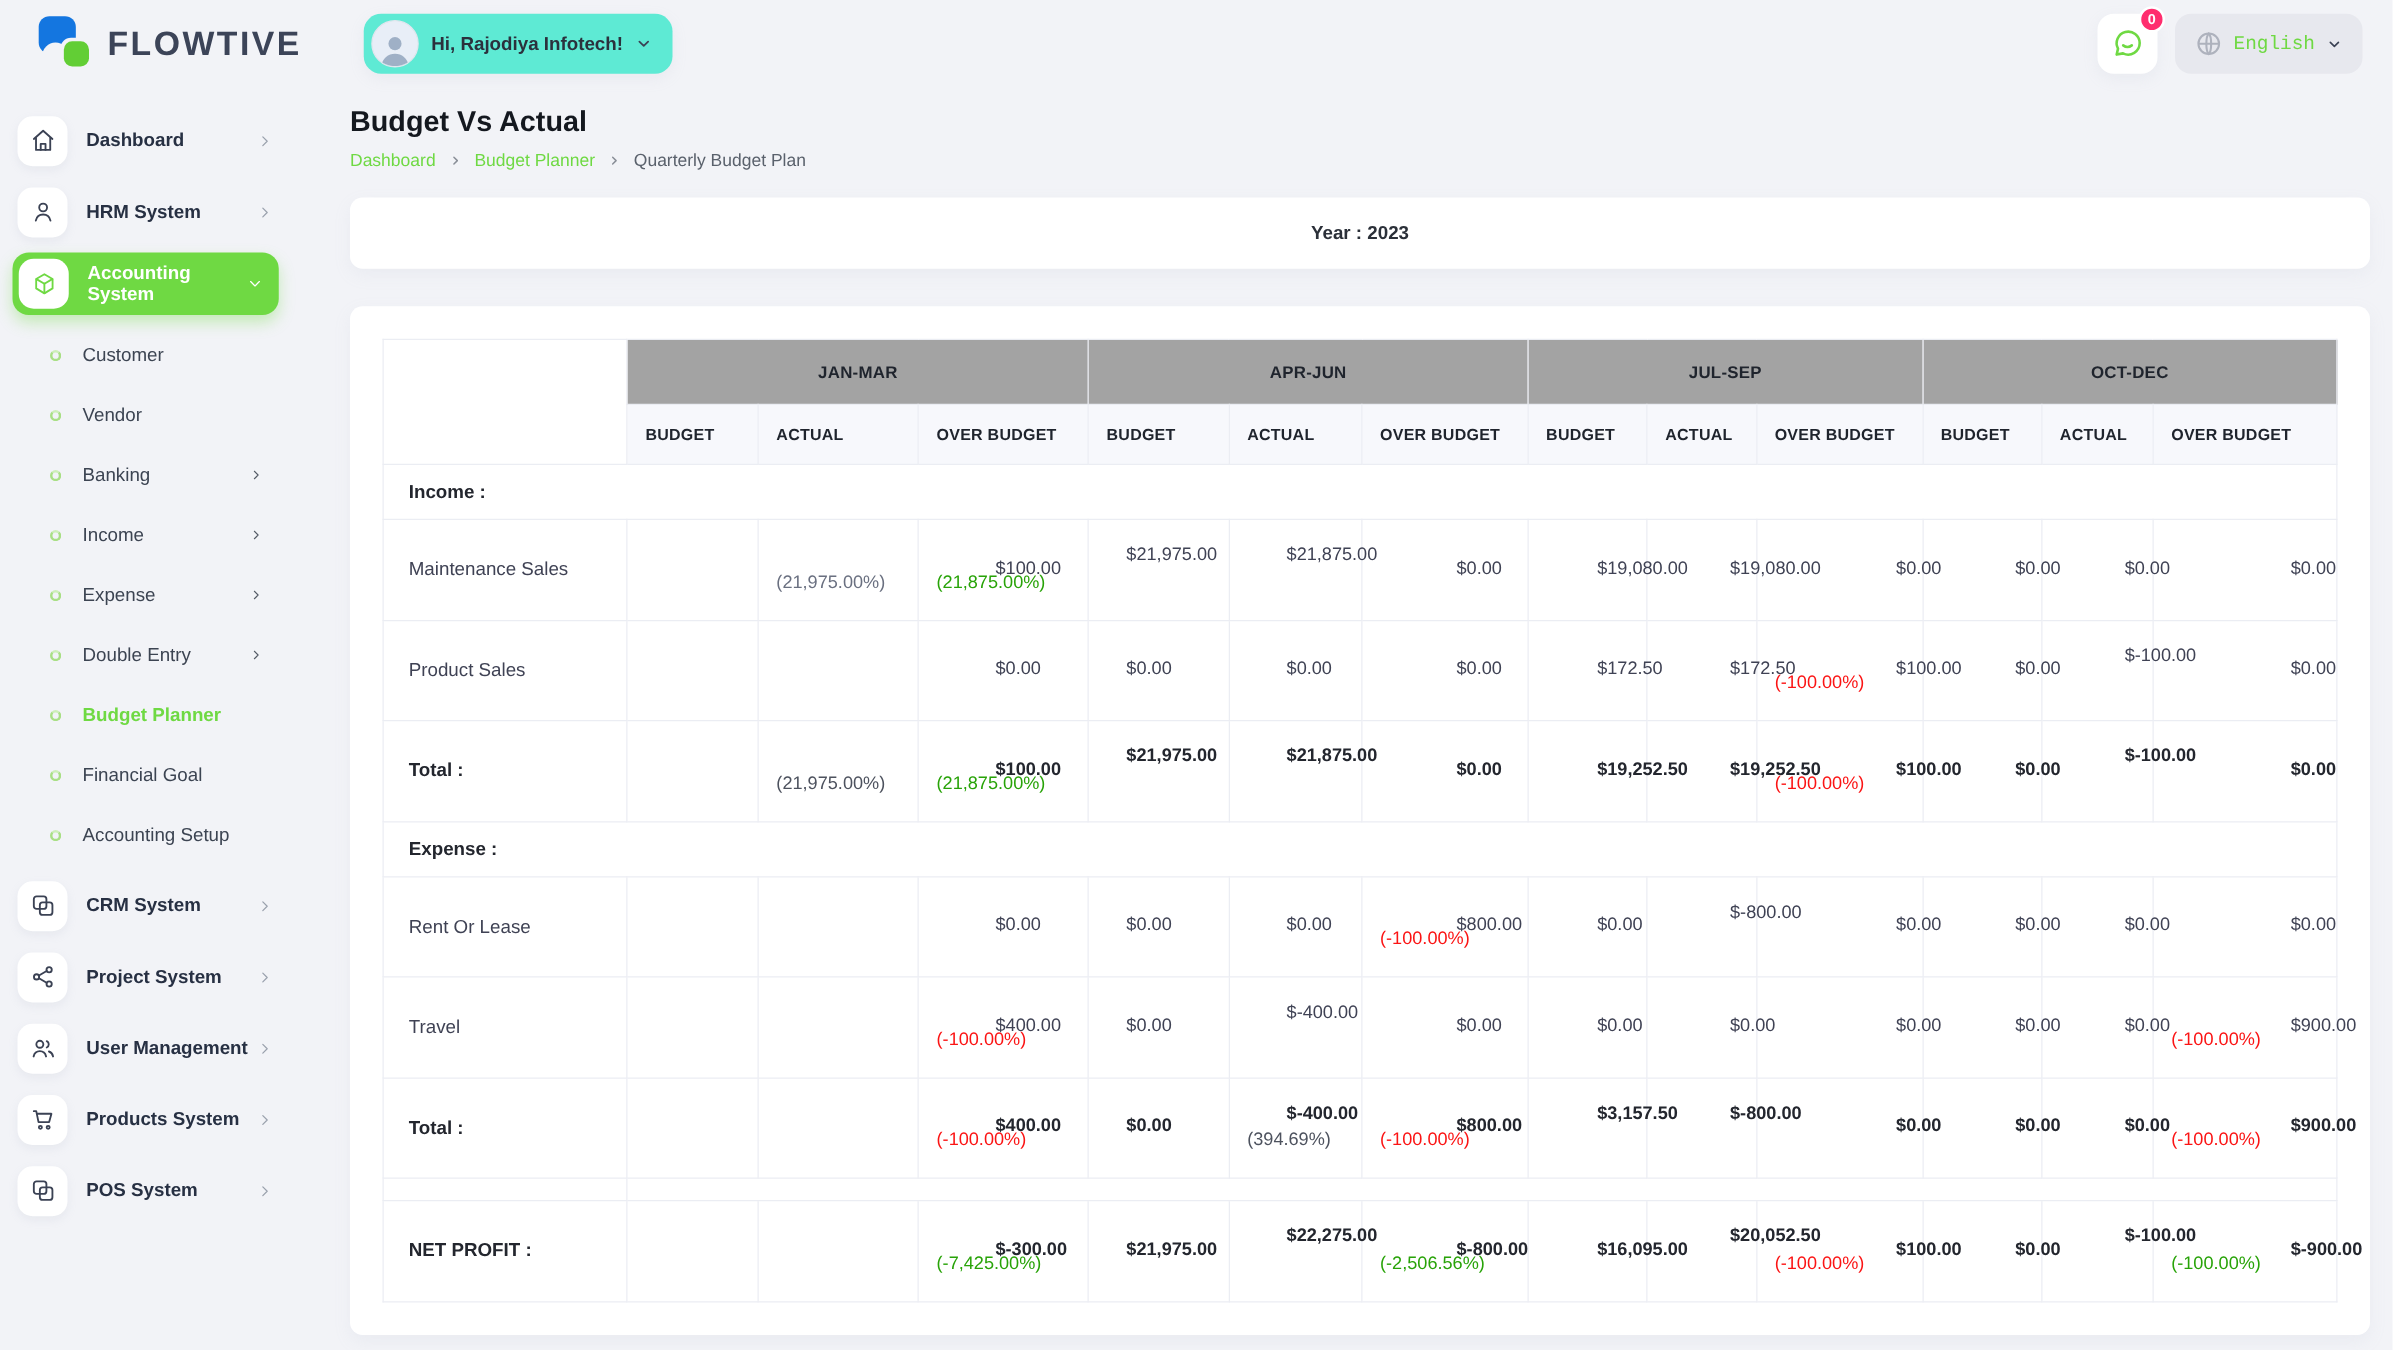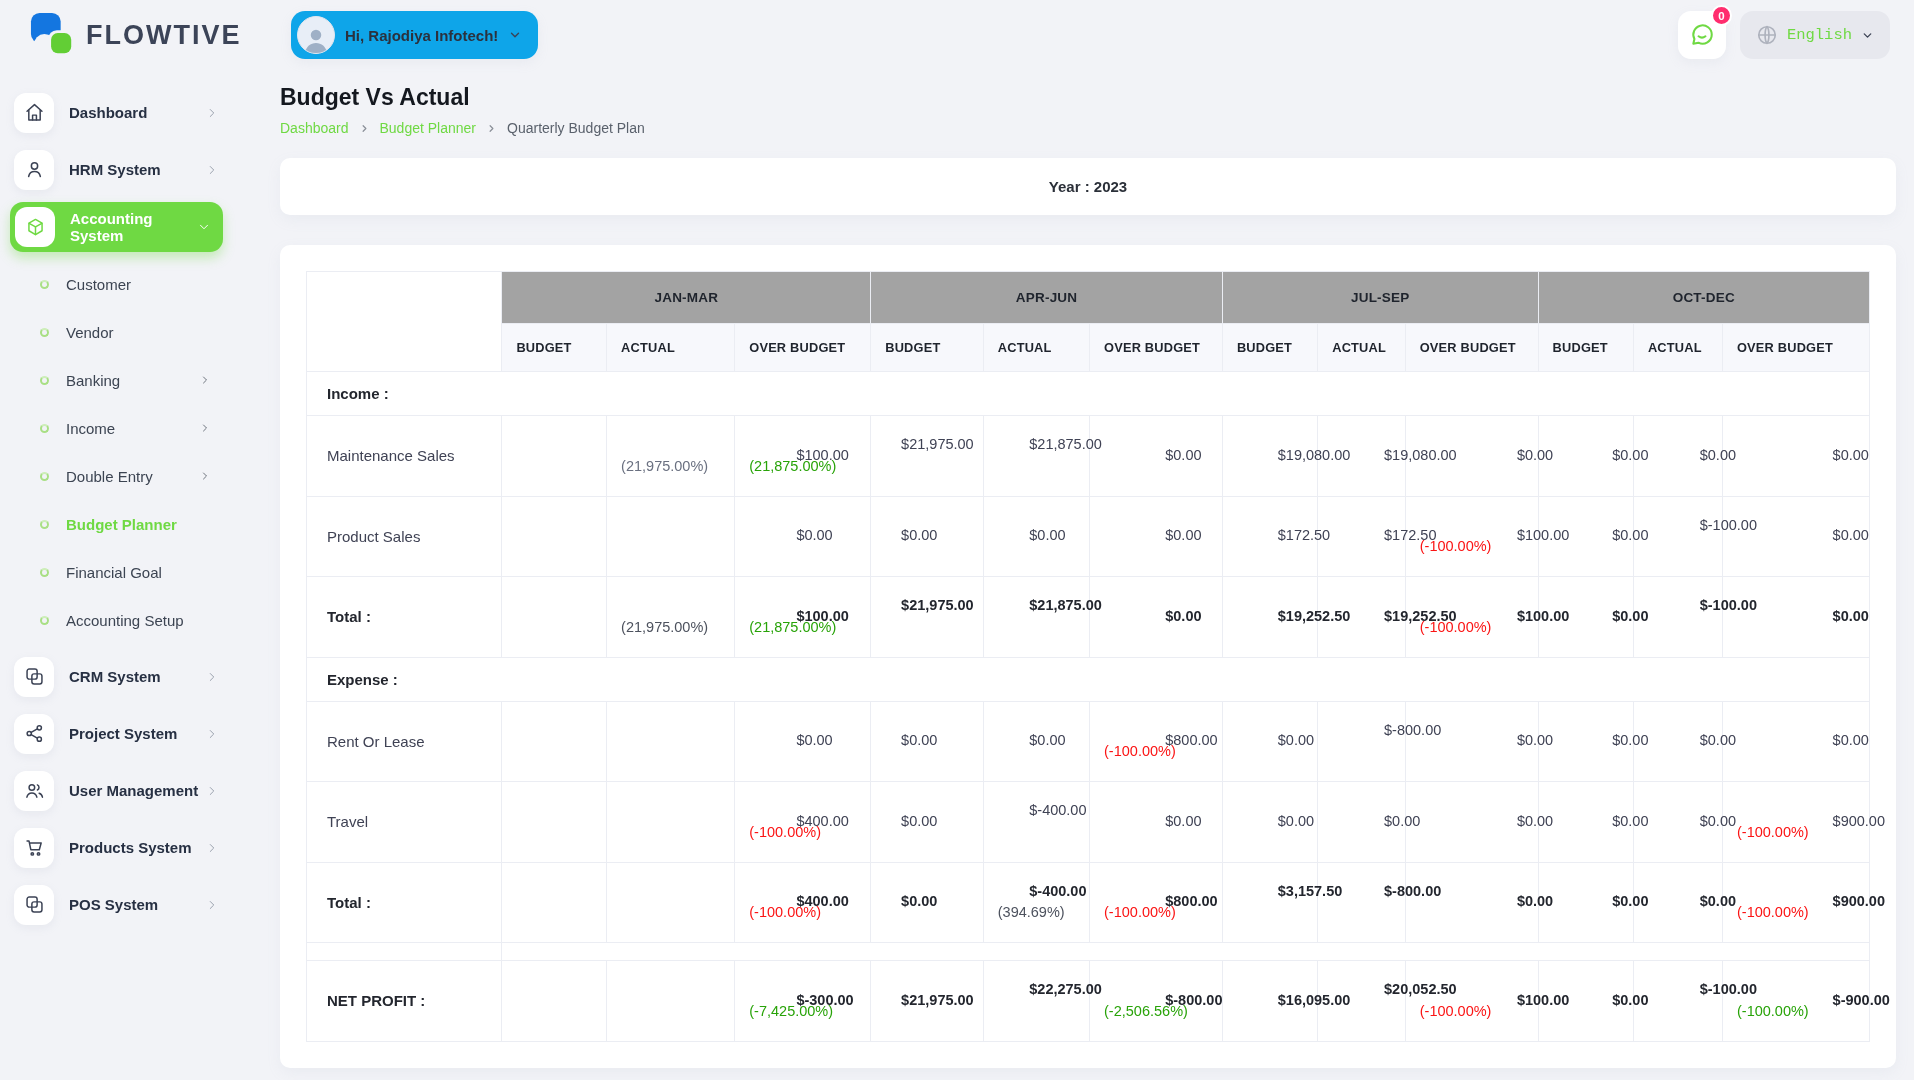--- a/index.html
+++ b/index.html
@@ -7,21 +7,21 @@
   body {
     font-family:"Liberation Sans","DejaVu Sans",sans-serif;
     background:#f2f3f7; color:#3f4254; font-size:15px;
   }
 
   
   .topbar { height:70px; display:flex; align-items:center; }
   .logo-area { width:233px; display:flex; align-items:center; padding-left:30px; gap:10px; flex:none; }
   .logo-text { font-size:27px; font-weight:700; color:#3c4458; letter-spacing:2px; }
   .user-chip {
-    margin-left:58px; background:#0ea5e9; border-radius:14px; height:48px;
+    margin-left:58px; background:#5eead4; border-radius:14px; height:48px;
     display:flex; align-items:center; gap:10px; padding:5px 16px 5px 6px;
     box-shadow:0 4px 12px rgba(170,180,200,.12); cursor:pointer;
   }
   .avatar { width:38px; height:38px; border-radius:50%; background:#e8eef7; display:flex; align-items:flex-end; justify-content:center; overflow:hidden; border:1px solid #e2e6ee; }
   .chip-label { font-size:15px; font-weight:600; color:#2b313d; }
   .topbar-right { margin-left:auto; display:flex; align-items:center; gap:14px; padding-right:24px; }
   .notif-btn { position:relative; width:48px; height:48px; background:#fff; border-radius:13px; display:flex; align-items:center; justify-content:center; cursor:pointer; box-shadow:0 4px 12px rgba(170,180,200,.12); }
   .notif-badge { position:absolute; top:-6px; right:-6px; min-width:21px; height:21px; border-radius:50%; background:#ff2d6e; color:#fff; font-size:11.5px; font-weight:700; display:flex; align-items:center; justify-content:center; border:2px solid #fff; }
   .lang-btn { height:48px; background:#e7e8ee; border-radius:13px; display:flex; align-items:center; gap:9px; padding:0 16px; cursor:pointer; }
   .lang-label { color:#6fd943; font-size:15.5px; font-weight:500;font-family:Liberation Mono, monospace; }
@@ -187,20 +187,29 @@
         <span class="sub-label">Banking</span>
         <span class="sub-chev">
           <svg width="12" height="12" viewBox="0 0 24 24" fill="none" stroke="#565d68" stroke-width="1.7" stroke-linecap="round" stroke-linejoin="round">
             <path d="M9 6l6 6-6 6"></path>
           </svg>
         </span>
       </div>
       <div class="sub-item">
         <span class="sub-bullet"></span>
         <span class="sub-label">Income</span>
+        <span class="sub-chev">
+          <svg width="12" height="12" viewBox="0 0 24 24" fill="none" stroke="#565d68" stroke-width="1.7" stroke-linecap="round" stroke-linejoin="round">
+            <path d="M9 6l6 6-6 6"></path>
+          </svg>
+        </span>
+      </div>
+      <div class="sub-item">
+        <span class="sub-bullet"></span>
+        <span class="sub-label">Expense</span>
         <span class="sub-chev">
           <svg width="12" height="12" viewBox="0 0 24 24" fill="none" stroke="#565d68" stroke-width="1.7" stroke-linecap="round" stroke-linejoin="round">
             <path d="M9 6l6 6-6 6"></path>
           </svg>
         </span>
       </div>
       <div class="sub-item">
         <span class="sub-bullet"></span>
         <span class="sub-label">Double Entry</span>
         <span class="sub-chev">

